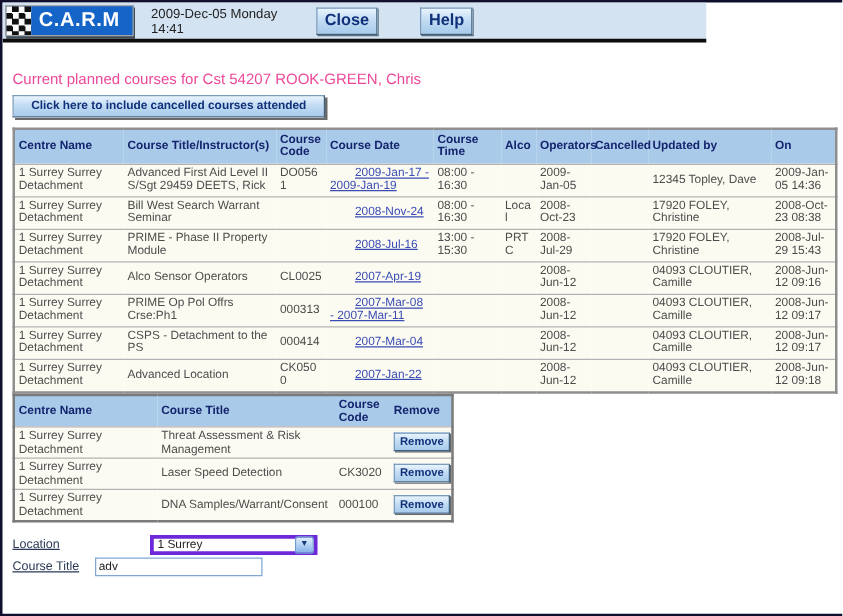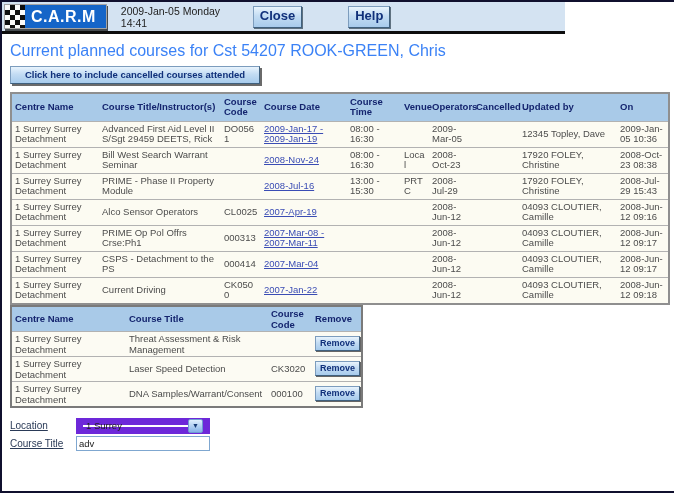--- a/index.html
+++ b/index.html
@@ -12,62 +12,62 @@
   .logo { display:flex; align-items:stretch; height:25px; margin-left:2px; border:1px solid #a3a3a3; background:#1565c8; box-shadow:1px 2px 0 rgba(10,10,10,0.7); }
   .checker { width:20px; background:repeating-conic-gradient(#101010 0% 25%, #fafafa 0% 50%); background-size:10px 10px; }
   .logo-text { color:#fff; font-weight:bold; font-size:16px; padding:3px 10px 0 6px; letter-spacing:0.5px; }
   .datetime { margin-left:14px; font-size:10.5px; color:#222; line-height:12px; width:118px; }
 
   .xp-btn { font-family:inherit; font-size:13px; font-weight:bold; color:#10307a;
     background:linear-gradient(180deg,#e9f4fd 0%,#c3dcf3 45%,#a7cbec 100%);
     border:1px solid #7c9cbd; border-bottom-color:#3f607e; border-right-color:#3f607e;
     box-shadow:1px 1px 0 #5f7180; padding:1px 6px 4px; cursor:pointer; }
   .btn-close { margin-left:14px; min-width:48px; }
-  .btn-help  { margin-left:46px; min-width:38px; }
+  .btn-help  { margin-left:34px; min-width:38px; }
 
   .content { padding:6px 8px 0 8px; }
-  .section-title { font-size:16px; color:#3b82f6; margin:2px 0 6px; }
+  .section-title { font-size:12px; color:#ec4899; margin:16px 0 6px; }
   .title2 { margin-top:12px; }
   .include-btn { display:block; width:250px; font-size:9.5px; padding:2px 0 3px; margin:2px 0 8px; box-shadow:2px 2px 0 #6a6a6a; }
 
   table.grid { border-collapse:collapse; table-layout:fixed; }
   .main-table { width:658px; border:2px solid #8f8f8f; }
   .main-table th { background:#a9cae8; color:#14246e; font-weight:bold; font-size:9.5px; text-align:left; vertical-align:middle; padding:2px 3px; height:28px; line-height:10.5px; }
   .main-table td { background:#fcfbf2; font-size:9.5px; color:#4c4c4c; vertical-align:middle; padding:2px 3px; height:21px; line-height:10.5px; word-wrap:break-word; }
   .main-table tbody tr { border-top:1px solid #b2b2b2; }
-  .date-link { color:#3a4cb4; text-decoration:underline; cursor:pointer; }
+  .date-link { color:#3a4cb4; text-decoration:underline; cursor:pointer;margin-left:20px; }
 
   .nodate-table { width:351px; border:2px solid #7a7a7a; margin-top:0; }
   .nodate-table th { background:#a9cae8; color:#14246e; font-weight:bold; font-size:9.5px; text-align:left; padding:1px 3px; height:16px; }
   .nodate-table td { background:#fcfbf3; font-size:9.5px; color:#4c4c4c; padding:1px 3px; height:20px; vertical-align:middle; }
   .nodate-table tbody tr { border-top:1px solid #b2b2b2; }
   .remove-btn { min-width:44px; font-size:9px; padding:1px 4px 2px; box-shadow:1px 1px 0 #666; }
 
   .form-area { margin-top:10px; }
   .form-row { display:flex; align-items:center; height:16px; margin-bottom:2px; }
   .form-label { width:66px; font-size:10px; color:#2a3a57;text-decoration:underline; }
-  .xp-select { width:134px; height:16px; border:7px solid #6d28d9; background:#fff; display:flex; align-items:center; font-size:9.5px; color:#222; padding-left:3px; cursor:default; }
+  .xp-select { width:134px; height:16px; border:3px solid #6d28d9; background:#fff; display:flex; align-items:center; font-size:9.5px; color:#222; padding-left:3px; cursor:default;margin-left:44px; }
   .select-arrow { margin-left:auto; width:15px; height:14px; border-radius:2px; border:1px solid #6f9bd2;
     background:linear-gradient(180deg,#e0effd,#86b2e8); display:flex; align-items:center; justify-content:center;
     font-size:7px; color:#163a75; }
   .text-input { height:15px; border:1px solid #7fa7d0; font-size:9.5px; font-family:inherit; padding:0 2px; color:#222; }
   .w-title { width:134px; }
 </style>
 </head>
 <body>
 
 <div class="page">
 
   <div class="topbar">
     <div class="logo">
       <div class="checker"></div>
       <span class="logo-text">C.A.R.M</span>
     </div>
     <div class="datetime">
-      <div>2009-Jan-05 Monday</div>
+      <div>2009-Dec-05 Monday</div>
       <div>14:41</div>
     </div>
     <button class="xp-btn btn-close">Close</button>
     <button class="xp-btn btn-help">Help</button>
   </div>
 
   <div class="content">
 
     <div class="section-title">Current planned courses for Cst 54207 ROOK-GREEN, Chris</div>
 
@@ -86,39 +86,39 @@
         <col style="width:98px">
           <col style="width:52px">
       </colgroup>
       <thead>
         <tr>
           <th>Centre Name</th>
           <th>Course Title/Instructor(s)</th>
           <th>Course Code</th>
           <th>Course Date</th>
           <th>Course Time</th>
-          <th>Venue</th>
+          <th>Alco</th>
           <th>Operators</th>
           <th>Cancelled</th>
           <th>Updated by</th>
           <th>On</th>
         </tr>
       </thead>
       <tbody>
         <tr>
           <td>1 Surrey Surrey Detachment</td>
           <td>Advanced First Aid Level II S/Sgt 29459 DEETS, Rick</td>
           <td>DO0561</td>
           <td><a class="date-link">2009-Jan-17 - 2009-Jan-19</a></td>
           <td>08:00 - 16:30</td>
           <td></td>
-          <td>2009-Mar-05</td>
+          <td>2009-Jan-05</td>
           <td></td>
           <td>12345 Topley, Dave</td>
-          <td>2009-Jan-05 10:36</td>
+          <td>2009-Jan-05 14:36</td>
         </tr>
         <tr>
           <td>1 Surrey Surrey Detachment</td>
           <td>Bill West Search Warrant Seminar</td>
           <td></td>
           <td><a class="date-link">2008-Nov-24</a></td>
           <td>08:00 - 16:30</td>
           <td>Local</td>
           <td>2008-Oct-23</td>
           <td></td>
@@ -168,21 +168,21 @@
           <td><a class="date-link">2007-Mar-04</a></td>
           <td></td>
           <td></td>
           <td>2008-Jun-12</td>
           <td></td>
           <td>04093 CLOUTIER, Camille</td>
           <td>2008-Jun-12 09:17</td>
         </tr>
         <tr>
           <td>1 Surrey Surrey Detachment</td>
-          <td>Current Driving</td>
+          <td>Advanced Location</td>
           <td>CK0500</td>
           <td><a class="date-link">2007-Jan-22</a></td>
           <td></td>
           <td></td>
           <td>2008-Jun-12</td>
           <td></td>
           <td>04093 CLOUTIER, Camille</td>
           <td>2008-Jun-12 09:18</td>
         </tr>
       </tbody>

